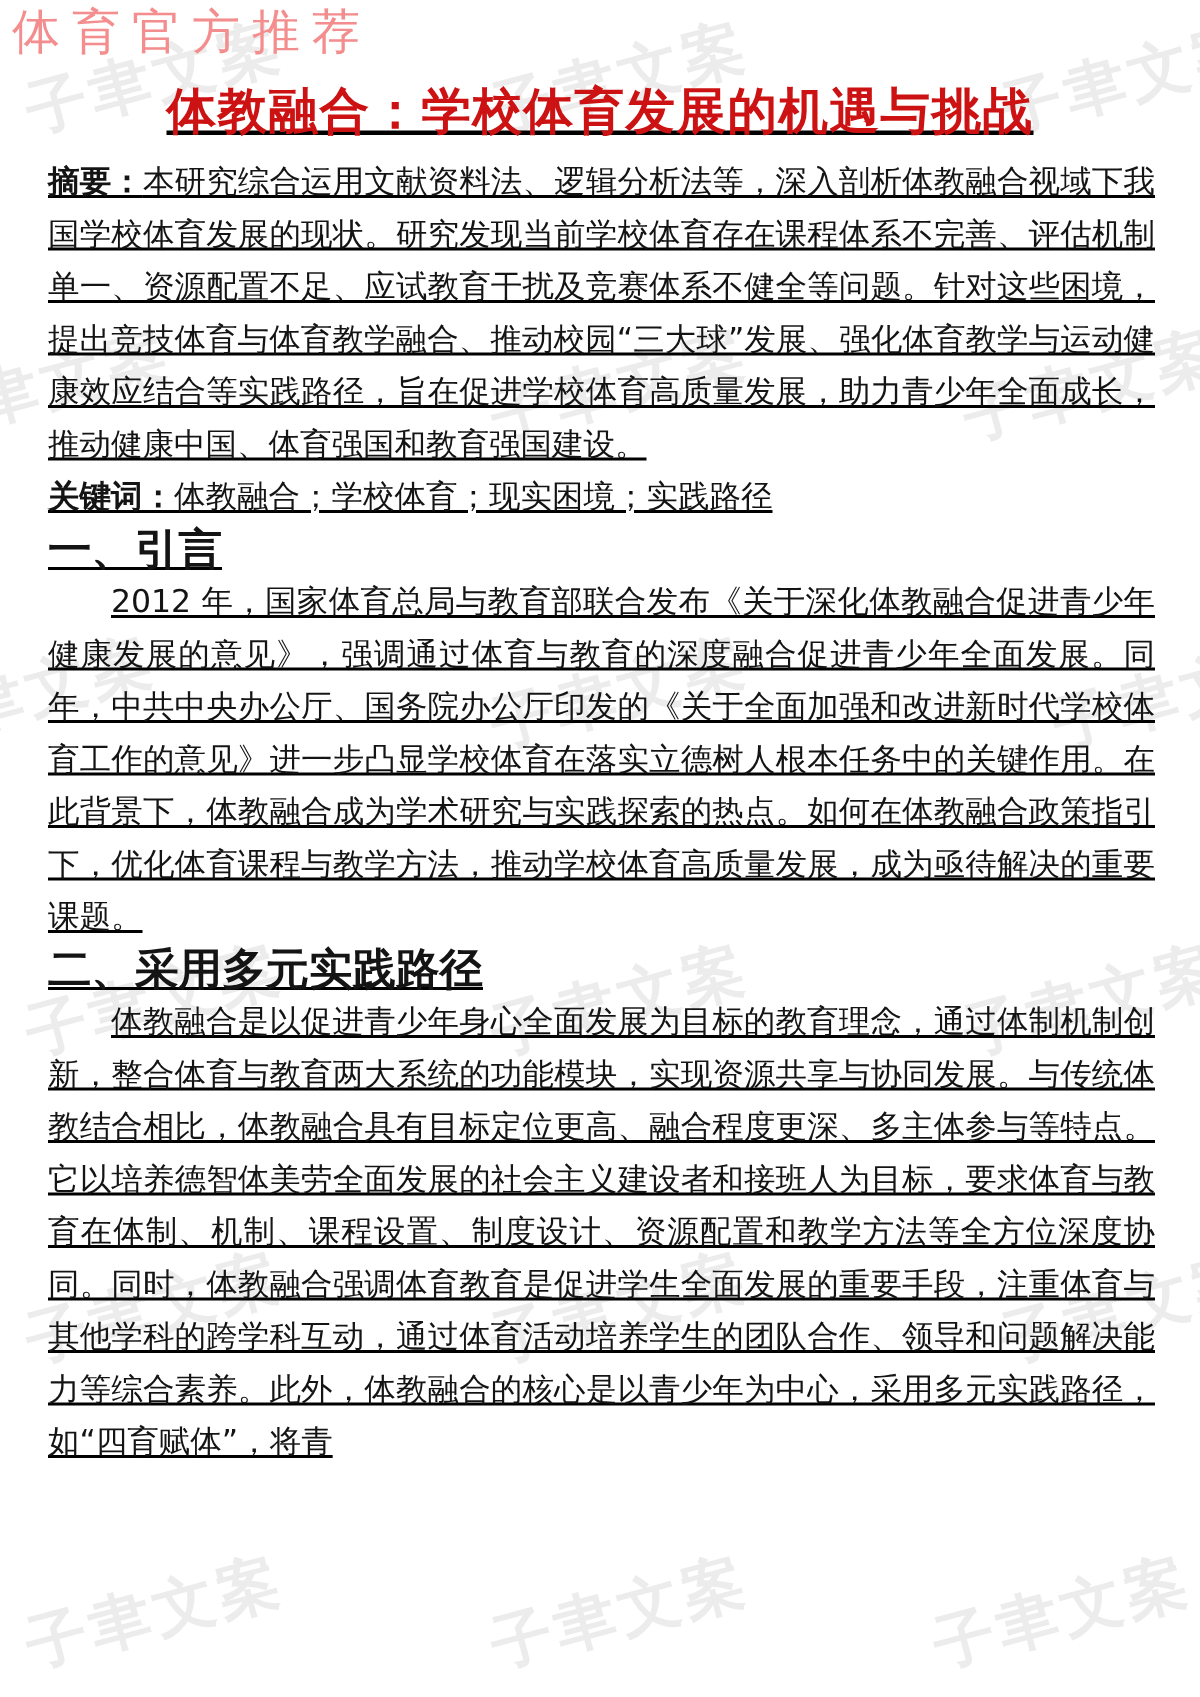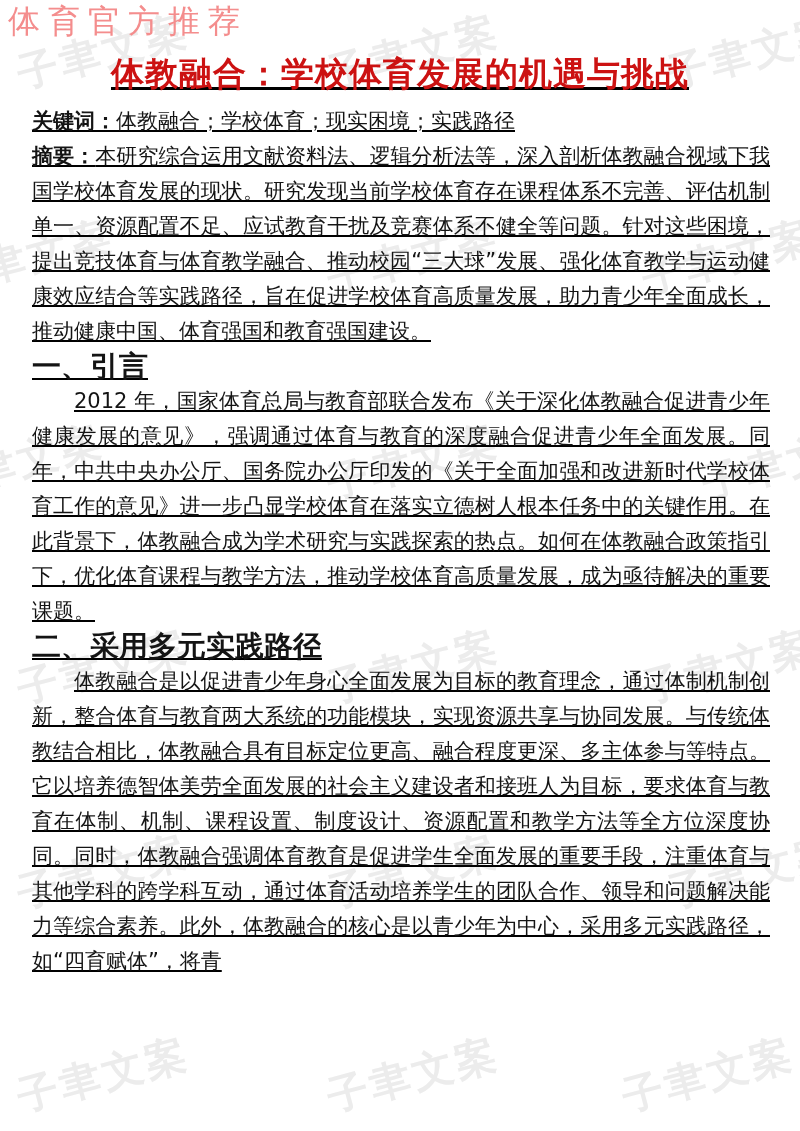--- a/index.html
+++ b/index.html
@@ -89,23 +89,23 @@
   </div>
 
   <div class="promo">体育官方推荐</div>
 
   <div class="doc">
 
     <div class="doc-title">体教融合：学校体育发展的机遇与挑战</div>
 
     <div class="content">
 
+      <p><strong class="inline-label">摘要：</strong><span>本研究综合运用文献资料法、逻辑分析法等，深入剖析体教融合视域下我国学校体育发展的现状。研究发现当前学校体育存在课程体系不完善、评估机制单一、资源配置不足、应试教育干扰及竞赛体系不健全等问题。针对这些困境，提出竞技体育与体育教学融合、推动校园“三大球”发展、强化体育教学与运动健康效应结合等实践路径，旨在促进学校体育高质量发展，助力青少年全面成长，推动健康中国、体育强国和教育强国建设。</span></p>
+
       <p><strong class="inline-label">关键词：</strong><span>体教融合；学校体育；现实困境；实践路径</span></p>
-
-      <p><strong class="inline-label">摘要：</strong><span>本研究综合运用文献资料法、逻辑分析法等，深入剖析体教融合视域下我国学校体育发展的现状。研究发现当前学校体育存在课程体系不完善、评估机制单一、资源配置不足、应试教育干扰及竞赛体系不健全等问题。针对这些困境，提出竞技体育与体育教学融合、推动校园“三大球”发展、强化体育教学与运动健康效应结合等实践路径，旨在促进学校体育高质量发展，助力青少年全面成长，推动健康中国、体育强国和教育强国建设。</span></p>
 
       <h2>一、引言</h2>
       <p class="indent">2012 年，国家体育总局与教育部联合发布《关于深化体教融合促进青少年健康发展的意见》，强调通过体育与教育的深度融合促进青少年全面发展。同年，中共中央办公厅、国务院办公厅印发的《关于全面加强和改进新时代学校体育工作的意见》进一步凸显学校体育在落实立德树人根本任务中的关键作用。在此背景下，体教融合成为学术研究与实践探索的热点。如何在体教融合政策指引下，优化体育课程与教学方法，推动学校体育高质量发展，成为亟待解决的重要课题。</p>
 
       <h2>二、采用多元实践路径</h2>
       <p class="indent">体教融合是以促进青少年身心全面发展为目标的教育理念，通过体制机制创新，整合体育与教育两大系统的功能模块，实现资源共享与协同发展。与传统体教结合相比，体教融合具有目标定位更高、融合程度更深、多主体参与等特点。它以培养德智体美劳全面发展的社会主义建设者和接班人为目标，要求体育与教育在体制、机制、课程设置、制度设计、资源配置和教学方法等全方位深度协同。同时，体教融合强调体育教育是促进学生全面发展的重要手段，注重体育与其他学科的跨学科互动，通过体育活动培养学生的团队合作、领导和问题解决能力等综合素养。此外，体教融合的核心是以青少年为中心，采用多元实践路径，如“四育赋体”，将青</p>
 
     </div>
   </div>
 </div>

